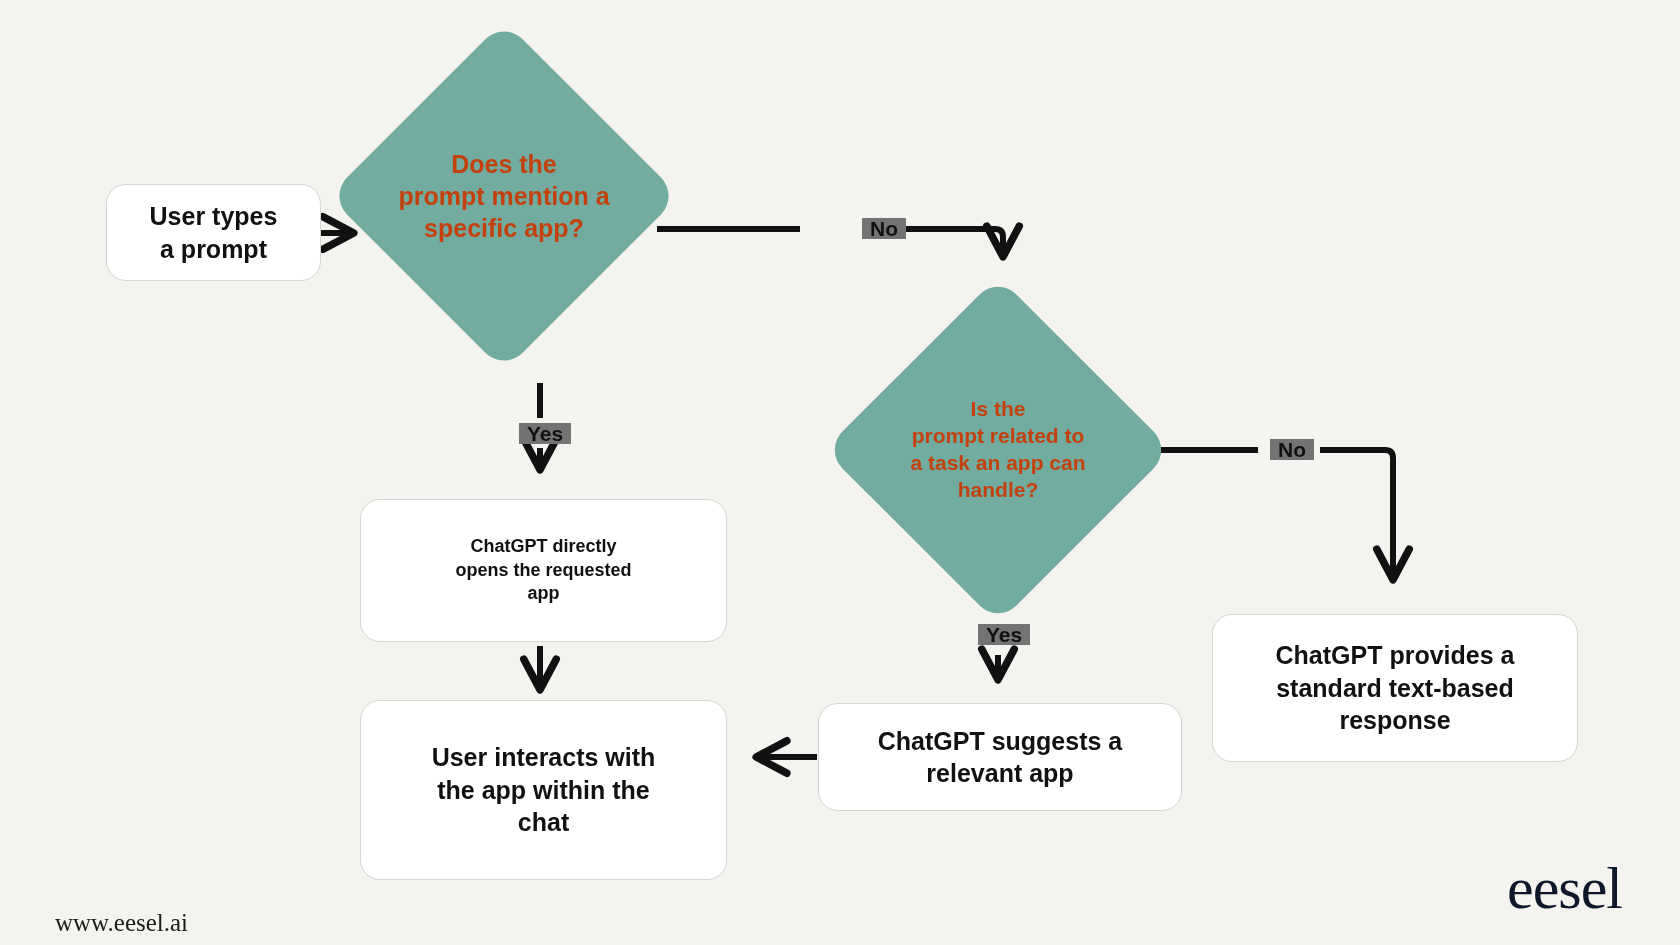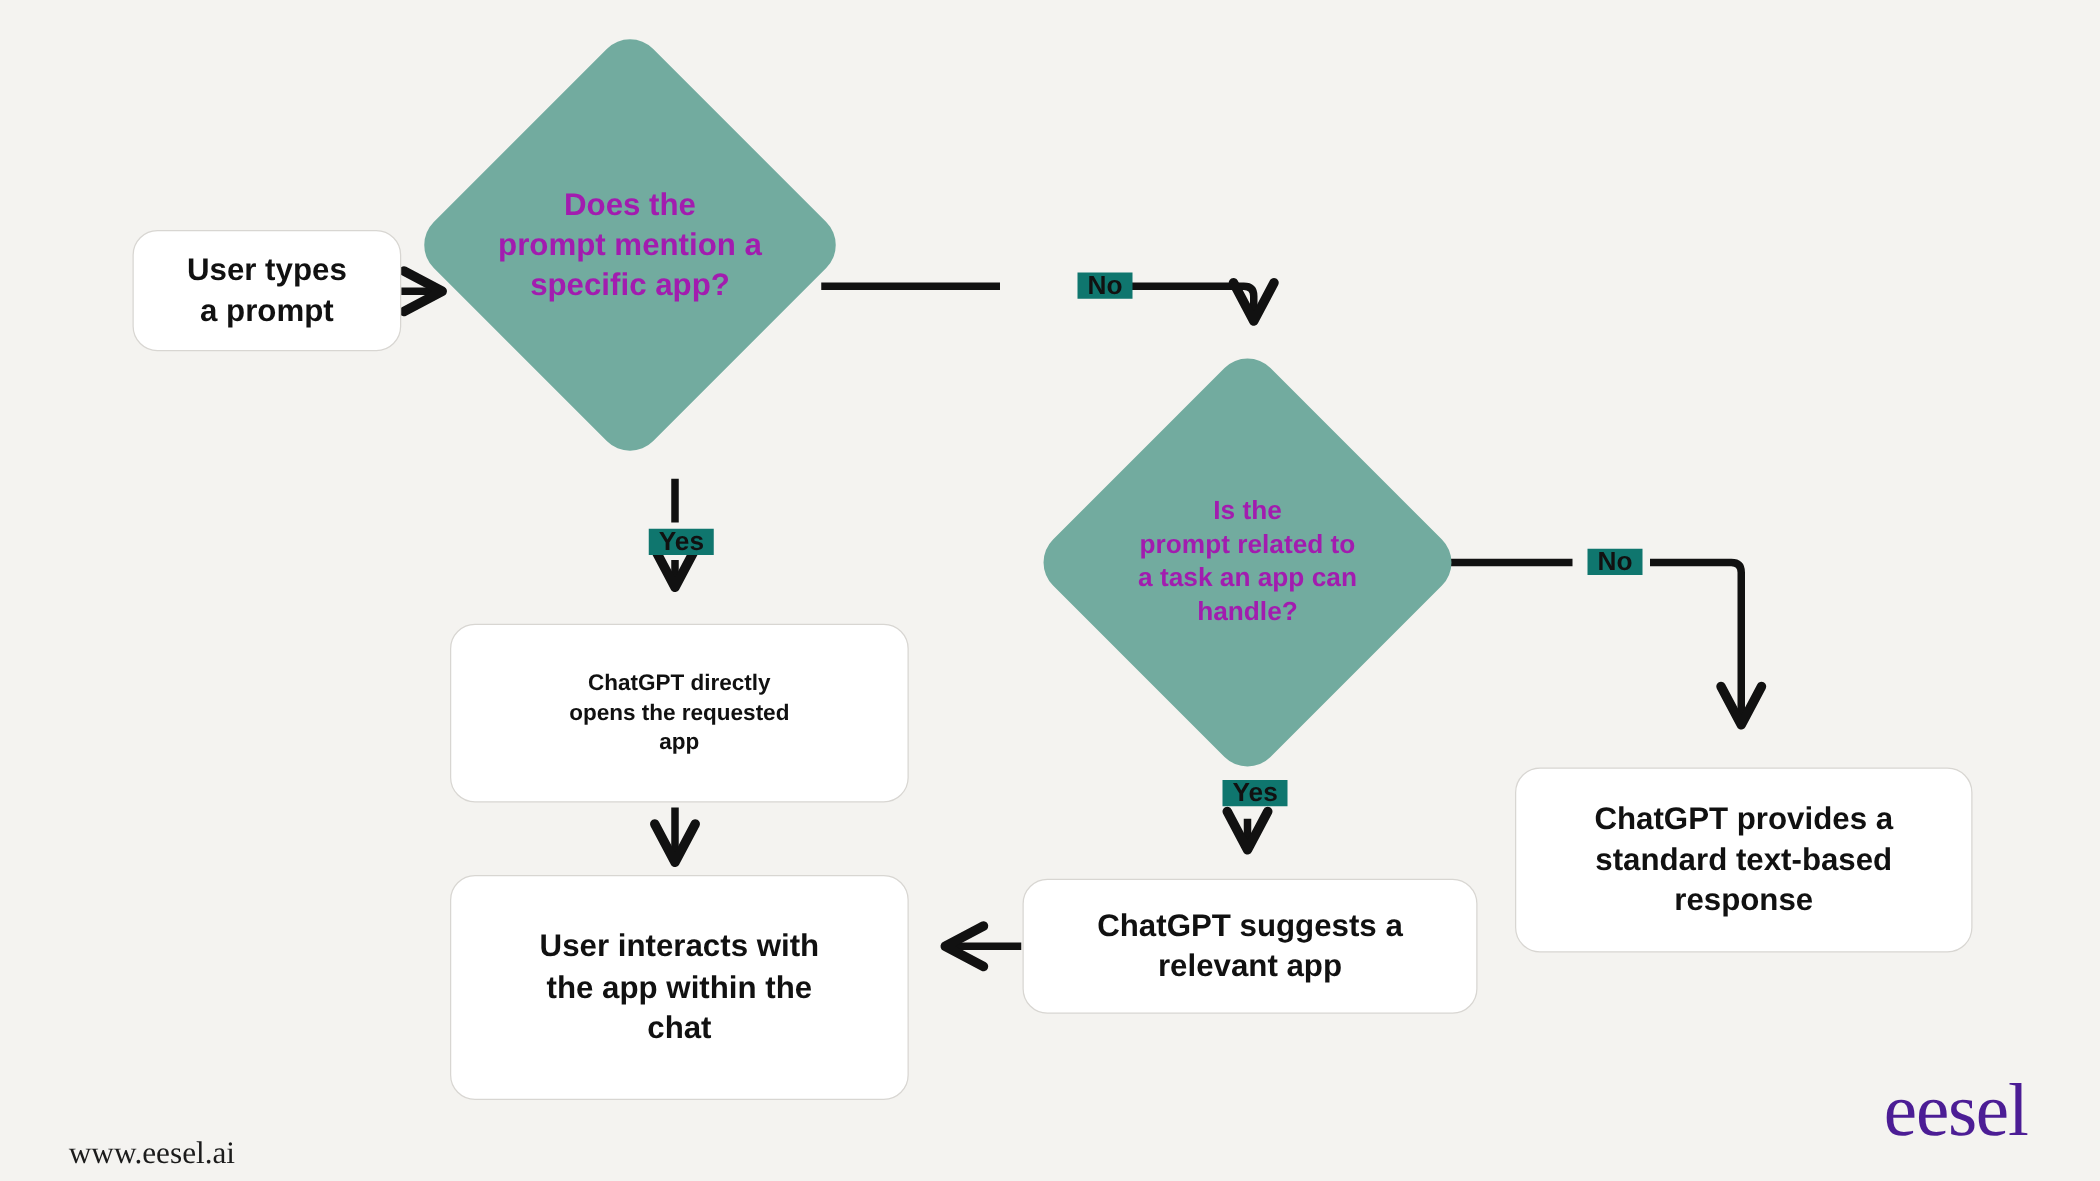--- a/index.html
+++ b/index.html
@@ -46,21 +46,21 @@
     border-radius: 26px;
     transform: rotate(45deg);
   }
   .diamond-label {
     position: absolute;
     inset: 0;
     display: flex;
     align-items: center;
     justify-content: center;
     text-align: center;
-    color: #a21caf;
+    color: #c2410c;
     font-weight: bold;
     line-height: 1.28;
     white-space: pre-line;
     pointer-events: none;
   }
 
   
   #connectors {
     position: absolute;
     left: 0;
@@ -69,42 +69,42 @@
     height: 945px;
     pointer-events: none;
   }
 
   
   .edge-label {
     position: absolute;
     font-weight: bold;
     font-size: 21px;
     color: #111111;
-    background: #0f766e;
+    background: #737373;
     padding: 0 8px;
     line-height: 1;
   }
 
   
   .footer-url {
     position: absolute;
     left: 55px;
     top: 877px;
     font-family: "Liberation Serif", serif;
     font-size: 25px;
     color: #1b1b1b;
     margin-top: 32px;
   }
   .footer-logo {
     position: absolute;
     right: 58px;
     top: 858px;
     font-family: "Liberation Serif", serif;
     font-size: 60px;
-    color: #4c1d95;
+    color: #0f172a;
     letter-spacing: -1px;
     line-height: 1;
   }
 </style>
 </head>
 <body>
 
 <div id="canvas">
 
   <svg id="connectors" viewBox="0 0 1680 945" xmlns="http://www.w3.org/2000/svg">

